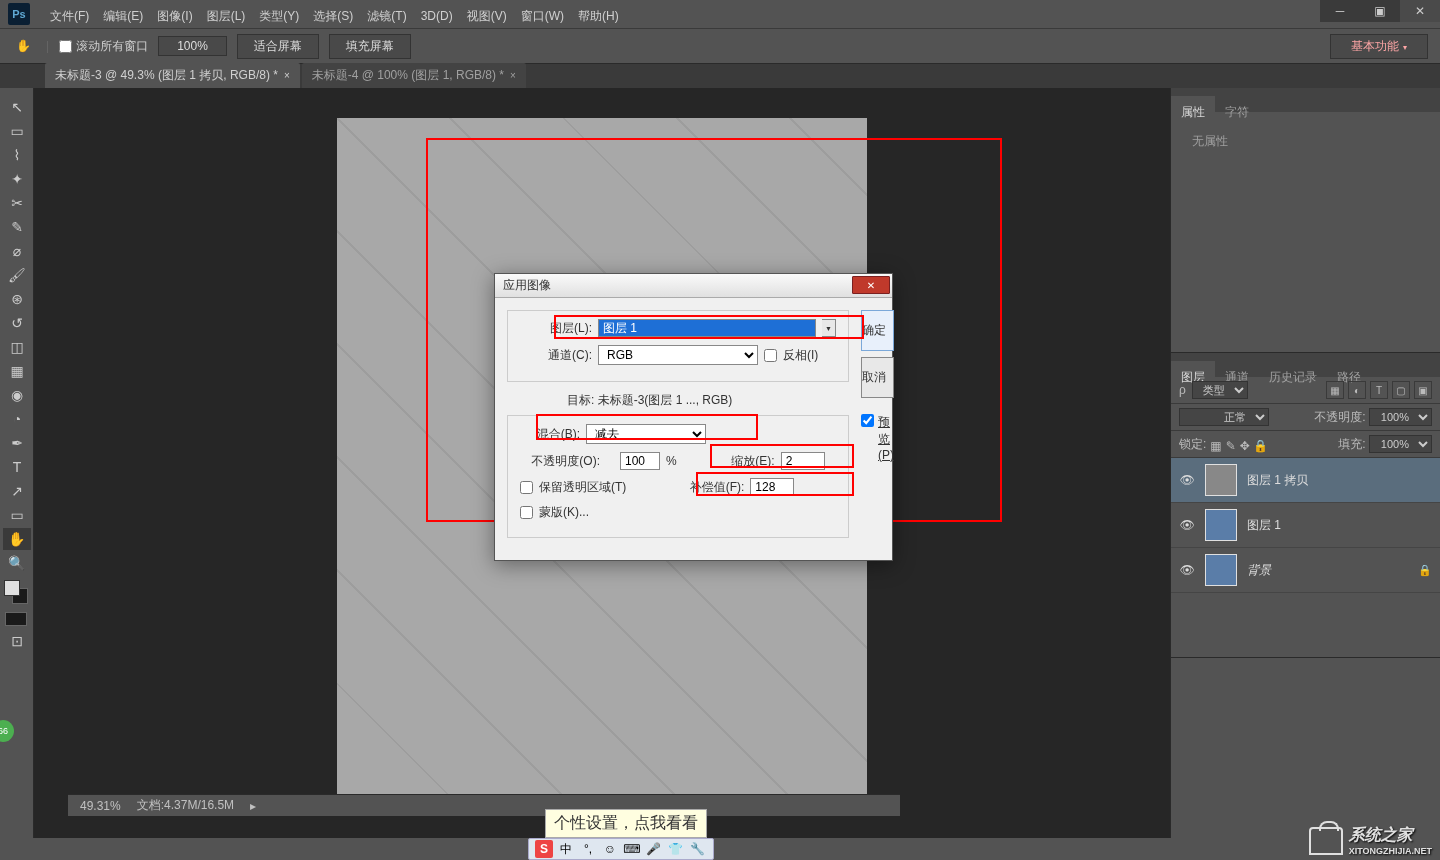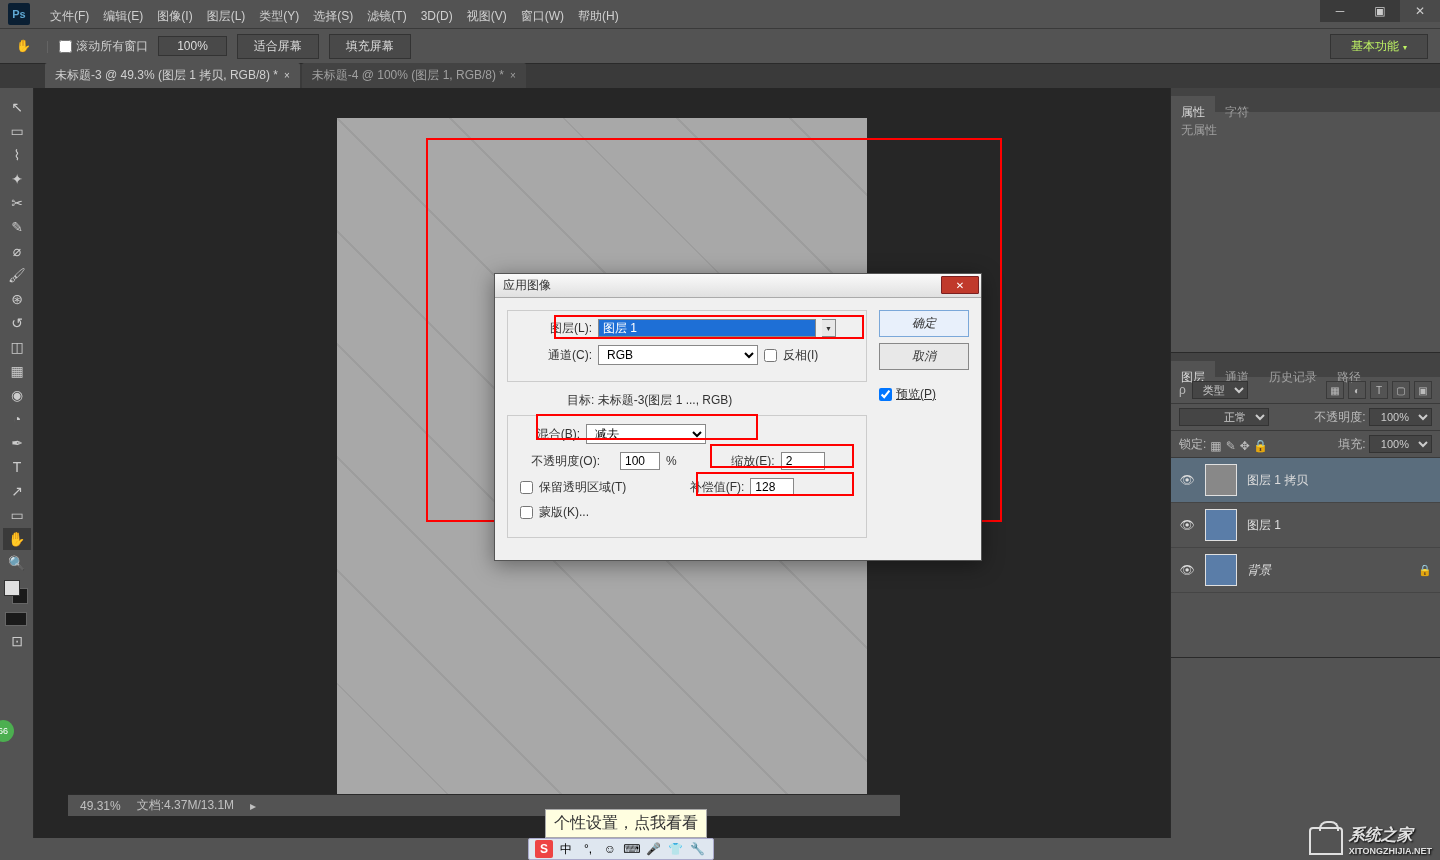--- a/index.html
+++ b/index.html
@@ -16,21 +16,21 @@
 .menubar { height: 24px; background: #535353; display: flex; align-items: center; padding-left: 50px; gap: 14px; color: #d0d0d0; margin-top: -24px; }
 .menubar span { cursor: pointer; }
 
 
 .optionsbar { height: 36px; background: #535353; border-top: 1px solid #3a3a3a; border-bottom: 1px solid #2a2a2a; display: flex; align-items: center; padding: 0 12px; gap: 10px; color: #d0d0d0; }
 .hand-icon { width: 24px; height: 24px; display: flex; align-items: center; justify-content: center; }
 .opt-check { display: flex; align-items: center; gap: 4px; }
 .opt-check input { width: 13px; height: 13px; }
 .zoom-box { border: 1px solid #333; background: #494949; padding: 2px 18px; color: #ddd; }
 .opt-btn { border: 1px solid #333; background: #494949; padding: 3px 16px; color: #ddd; }
-.workspace-btn { margin-left: auto; border: 1px solid #333; background: #494949; padding: 3px 20px; color: #bef264; position: relative; }
+.workspace-btn { margin-left: auto; border: 1px solid #333; background: #494949; padding: 3px 20px; color: #fca5a5; position: relative; }
 .workspace-btn::after { content: '▾'; margin-left: 4px; font-size: 8px; }
 
 
 .doc-tabs { height: 24px; background: #3a3a3a; display: flex; align-items: flex-end; padding-left: 45px; gap: 2px; }
 .doc-tab { background: #535353; padding: 4px 10px; color: #d0d0d0; border-radius: 2px 2px 0 0; display: flex; align-items: center; gap: 6px; }
 .doc-tab.inactive { background: #434343; color: #a0a0a0; }
 .tab-x { font-size: 10px; }
 
 
 .main { display: flex; height: calc(860px - 28px - 36px - 24px - 22px); }
@@ -38,45 +38,45 @@
 .tool { width: 28px; height: 22px; display: flex; align-items: center; justify-content: center; color: #ccc; margin-left: 3px; font-size: 14px; }
 .tool.active { background: #3a3a3a; }
 
 .canvas-area { flex: 1; background: #262626; position: relative; display: flex; justify-content: center; padding-top: 30px; }
 .canvas { width: 530px; height: 680px; background: #a8a8a8; background-image: repeating-linear-gradient(45deg, #9d9d9d 0 2px, #a8a8a8 2px 80px); position: relative; }
 
 
 .redbox { position: absolute; border: 2px solid red; pointer-events: none; }
 
 
-.dialog { position: absolute; top: 185px; left: 460px; width: 488px; background: #f0f0f0; border: 1px solid #555; box-shadow: 0 4px 20px rgba(0,0,0,0.4); }
+.dialog { position: absolute; top: 185px; left: 460px; width: 399px; background: #f0f0f0; border: 1px solid #555; box-shadow: 0 4px 20px rgba(0,0,0,0.4); }
 .dialog-title { height: 24px; background: linear-gradient(#fafafa, #e0e0e0); display: flex; align-items: center; padding: 0 8px; color: #333; border-bottom: 1px solid #aaa; }
 .dialog-close { position: absolute; top: 2px; right: 2px; width: 38px; height: 18px; background: #c0392b; color: white; display: flex; align-items: center; justify-content: center; font-size: 10px; border-radius: 1px; border:1px solid #7a2020;}
 .dialog-body { padding: 12px; display: flex; gap: 12px; }
 .dialog-left { flex: 1; }
 .dialog-right { width: 90px; display: flex; flex-direction: column; gap: 6px; }
-.dlg-btn { background: #e8e8e8; border: 1px solid #888; padding: 4px 0; text-align: center; color: #333; font-style: italic; }
+.dlg-btn { background: #e8e8e8; border: 1px solid #888; padding: 11px 0; color: #333; }
 .dlg-btn.primary { background:#e8f0fb; border-color:#7ba8d9;}
 .fieldset { border: 1px solid #ccc; padding: 8px 12px 8px 50px; margin-bottom: 10px; position: relative; }
 .frow { display: flex; align-items: center; gap: 6px; margin-bottom: 8px; color: #333; }
 .frow label { text-align: right; min-width: 60px; }
 .frow select, .frow input[type=text] { border: 1px solid #888; padding: 1px 4px; background: white; }
 .frow .sel-wide { width: 160px; }
 .frow .highlighted { background: #1e6fd6 !important; color: white; width: 218px; height:18px; display:flex; align-items:center; padding:0 4px; border:1px solid #888;}
 .drop-arrow{ width:14px;height:18px;border:1px solid #888;border-left:none;background:#e8e8e8;display:flex;align-items:center;justify-content:center;font-size:7px;}
 
-.preview-check { display: flex; align-items: center; gap: 4px; color: #333; margin-top: 10px; text-decoration: underline; }
+.preview-check { display: flex; align-items: flex-start; gap: 4px; color: #333; margin-top: 10px; text-decoration: underline; }
 
 
 .right-panels { width: 270px; background: #535353; display: flex; flex-direction: column; border-left: 1px solid #2a2a2a; }
 .panel { border-bottom: 1px solid #2a2a2a; }
 .panel-tabs { background: #434343; display: flex; height: 24px; align-items: center; }
 .ptab { padding: 8px 10px; color: #a0a0a0; margin-top: 24px; }
 .ptab.active { background: #535353; color: #d8d8d8; }
-.panel-body { padding: 10px; color: #a0a0a0; min-height: 240px; }
+.panel-body { padding: 21px; color: #a0a0a0; min-height: 240px; }
 
 .layers-body { background: #535353; min-height: 280px;}
 .layer-controls { display: flex; align-items: center; gap: 6px; padding: 4px 8px; color: #bbb; border-bottom:1px solid #3a3a3a;}
 .layer-controls2 { display: flex; align-items: center; justify-content:space-between; padding: 4px 8px; color: #bbb; border-bottom:1px solid #3a3a3a;}
 .layer-filter-icons{display:flex;gap:4px;margin-left:auto;}
 .filter-ic{width:18px;height:18px;border:1px solid #3a3a3a;display:flex;align-items:center;justify-content:center;font-size:10px;}
 .layer-row { display: flex; align-items: center; padding: 6px 8px; gap: 10px; border-bottom: 1px solid #454545; color: #ddd; }
 .layer-row.sel { background: #5a6d7d; }
 .eye { width: 16px; text-align:center;}
 .thumb { width: 32px; height: 32px; background: #888; border: 1px solid #e0e0e0; }
@@ -250,21 +250,21 @@
           <label class="preview-check">
             <input type="checkbox" checked="" style="">
               <span>预览(P)</span>
           </label>
         </div>
       </div>
     </div>
 
     <div class="statusbar">
       <span>49.31%</span>
-      <span>文档:4.37M/13.1M</span>
+      <span>文档:4.37M/16.5M</span>
       <span>▸</span>
     </div>
   </div>
 
   <div class="right-panels">
     <div class="panel">
       <div class="panel-tabs">
         <div class="ptab active">属性</div>
         <div class="ptab">字符</div>
       </div>

